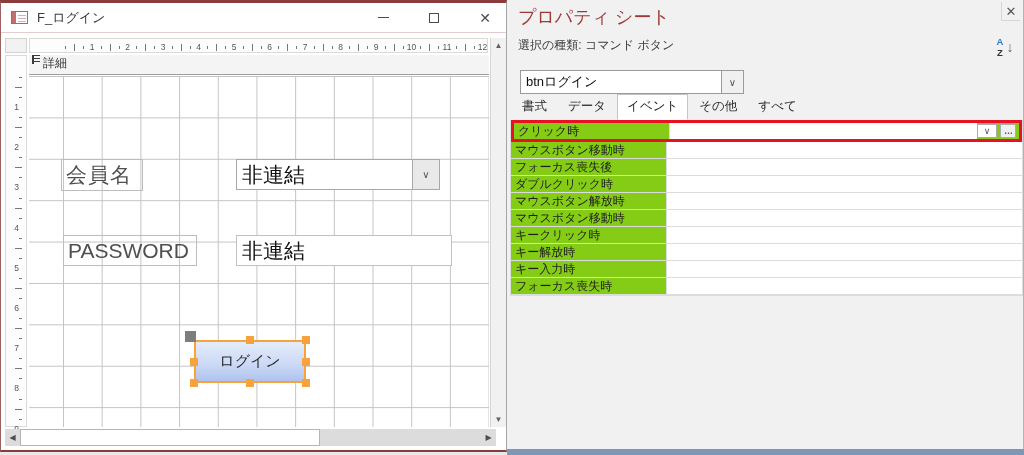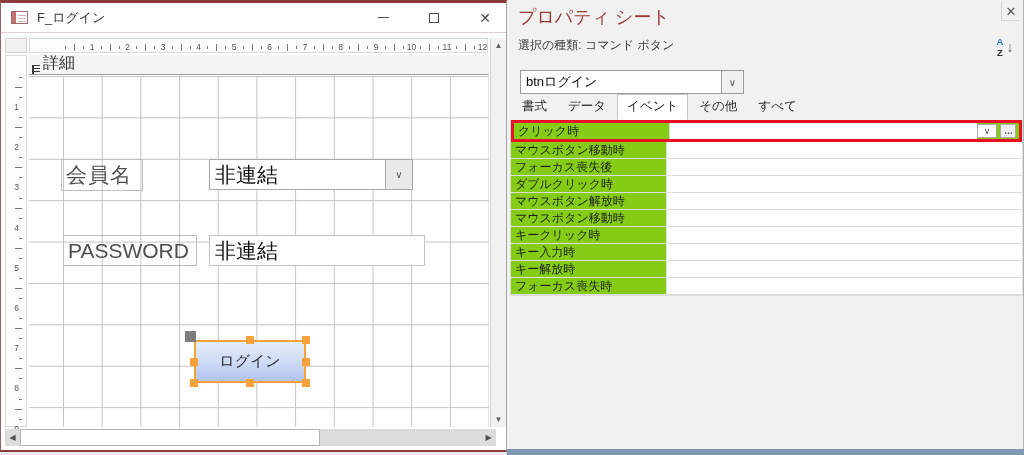--- a/index.html
+++ b/index.html
@@ -42,32 +42,32 @@
   .h-ruler .rnum{top:3px;transform:translateX(-50%);}
   .v-ruler .rnum{right:7px;transform:translateY(-50%);}
   .tick{position:absolute;background:#777;}
   .tick.hs{width:1px;height:3px;top:7px;}
   .tick.hb{width:1px;height:7px;top:5px;}
   .tick.vs{height:1px;width:3px;right:4px;}
   .tick.vb{height:1px;width:7px;right:4px;}
   
   .design-area{position:absolute;left:28px;top:52px;width:460px;height:372px;background:#fff;}
   .section-bar{position:absolute;left:0;top:0;right:0;height:20px;background:#f5f4f4;
-    border-bottom:1px solid #9f9f9f;display:flex;align-items:flex-end;padding-left:3px;font-size:16px;color:#333;}
+    border-bottom:1px solid #9f9f9f;display:flex;align-items:flex-start;padding-left:3px;font-size:12px;color:#333;}
   .sec-icon{width:8px;height:9px;margin-right:3px;border-left:2px solid #3a3a3a;
     background:repeating-linear-gradient(#3a3a3a 0 1px,transparent 1px 3px);display:inline-block;}
   .grid{position:absolute;left:0;top:21px;right:0;bottom:0;
     background-image:
       linear-gradient(to right,#c4c4c4 1px,transparent 1px),
       linear-gradient(to bottom,#c4c4c4 1px,transparent 1px);
     background-size:38.7px 41.4px;background-position:-4.7px 0;}
   .ctl-label{position:absolute;border:1px solid #bdbdbd;color:#4f4f4f;font-size:21px;
     display:flex;align-items:center;padding-left:4px;background:transparent;letter-spacing:1px;}
   .ctl-input{position:absolute;background:#fff;border:1px solid #a8a8a8;color:#111;font-size:21px;
-    display:flex;align-items:center;padding-left:5px;}
+    display:flex;align-items:center;padding-left:5px;margin-left:27px;}
   .combo-btn{position:absolute;right:0;top:0;bottom:0;width:27px;background:#e9e9e9;border-left:1px solid #a8a8a8;
     display:flex;align-items:center;justify-content:center;font-size:10px;color:#555;}
   .login-btn{position:absolute;left:165px;top:264px;width:112px;height:43px;
     border:2px solid var(--orange);
     background:linear-gradient(to bottom,var(--btn-top) 0%,#cddaf6 55%,var(--btn-bot) 100%);
     display:flex;align-items:center;justify-content:center;font-size:15px;color:#2b2b2b;}
   .handle{position:absolute;width:8px;height:8px;background:var(--orange);}
   .h-tl{width:11px;height:11px;background:#7d7d7d;left:-11px;top:-11px;}
   .h-tc{left:calc(50% - 4px);top:-6px;}
   .h-tr{right:-6px;top:-6px;}
@@ -312,25 +312,25 @@
       </div>
       <div class="prow">
         <div class="plabel">マウスボタン移動時</div>
         <div class="pvalue"></div>
       </div>
       <div class="prow">
         <div class="plabel">キークリック時</div>
         <div class="pvalue"></div>
       </div>
       <div class="prow">
+        <div class="plabel">キー解放時</div>
+        <div class="pvalue"></div>
+      </div>
+      <div class="prow">
         <div class="plabel">キー入力時</div>
-        <div class="pvalue"></div>
-      </div>
-      <div class="prow">
-        <div class="plabel">キー解放時</div>
         <div class="pvalue"></div>
       </div>
       <div class="prow">
         <div class="plabel">フォーカス喪失時</div>
         <div class="pvalue"></div>
       </div>
     </div>
 </div>
 <div class="status-strip"></div>
 

